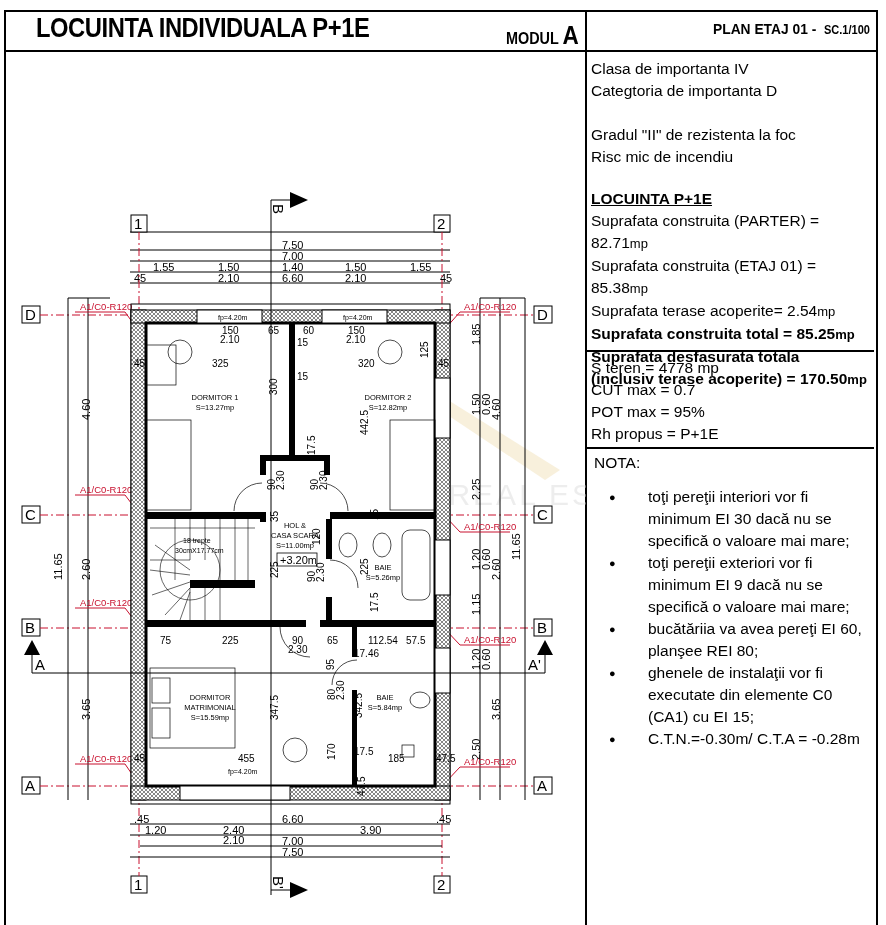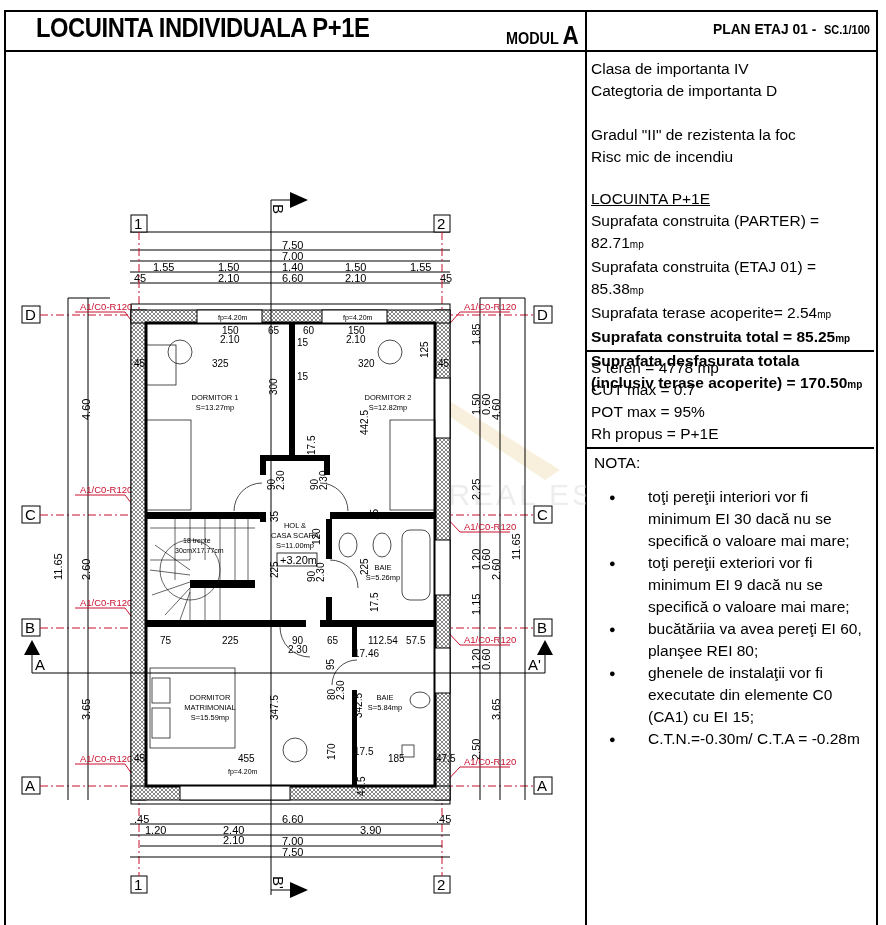--- a/index.html
+++ b/index.html
@@ -8,23 +8,23 @@
   .title-bar{position:absolute;left:4px;top:10px;width:872px;height:38px;border-top:2px solid #000;border-bottom:2px solid #000;}
   .title-main{position:absolute;left:36px;top:13px;font-size:27px;font-weight:bold;letter-spacing:-0.5px;transform:scaleX(0.88);transform-origin:left;}
   .title-modul{position:absolute;left:506px;top:21px;font-size:16px;font-weight:bold;transform:scaleX(0.9);transform-origin:left;}
   .title-modul .big{font-size:25px;}
   .title-right{position:absolute;left:600px;top:20px;width:270px;text-align:right;font-size:15px;font-weight:bold;transform:scaleX(0.92);transform-origin:right;}
   .title-right .small{font-size:12px;}
   .vdiv{position:absolute;left:585px;top:10px;width:2px;height:915px;background:#000;}
   .panel{position:absolute;left:591px;width:280px;font-size:15.5px;line-height:22px;}
   .p1{top:58px;}
   .p2{top:188px;}
-  .p2 .h{font-weight:normal;text-decoration:underline;}
+  .p2 .h{font-weight:bold;text-decoration:underline;}
   .p2 .b{font-weight:bold;}
-  .mp{font-size:10px;text-align:right;}
+  .mp{font-size:13px;text-align:right;}
   .hdiv{position:absolute;left:587px;width:287px;height:2px;background:#000;}
   .p3{top:357px;}
   .p4{top:452px;}
   .p4 ul{margin:12px;padding:0;list-style:none;}
   .p4 li{position:relative;padding-left:42px;}
   .p4 li:before{content:"●";position:absolute;left:3px;top:0;font-size:11px;}
   svg{position:absolute;left:0;top:0;}
   .dim{font-family:"Liberation Sans",sans-serif;font-size:11px;}
   .sm{font-size:7px;font-family:"Liberation Sans",sans-serif;}
   .red{fill:#c8102e;font-size:9.5px;font-family:"Liberation Sans",sans-serif;}

